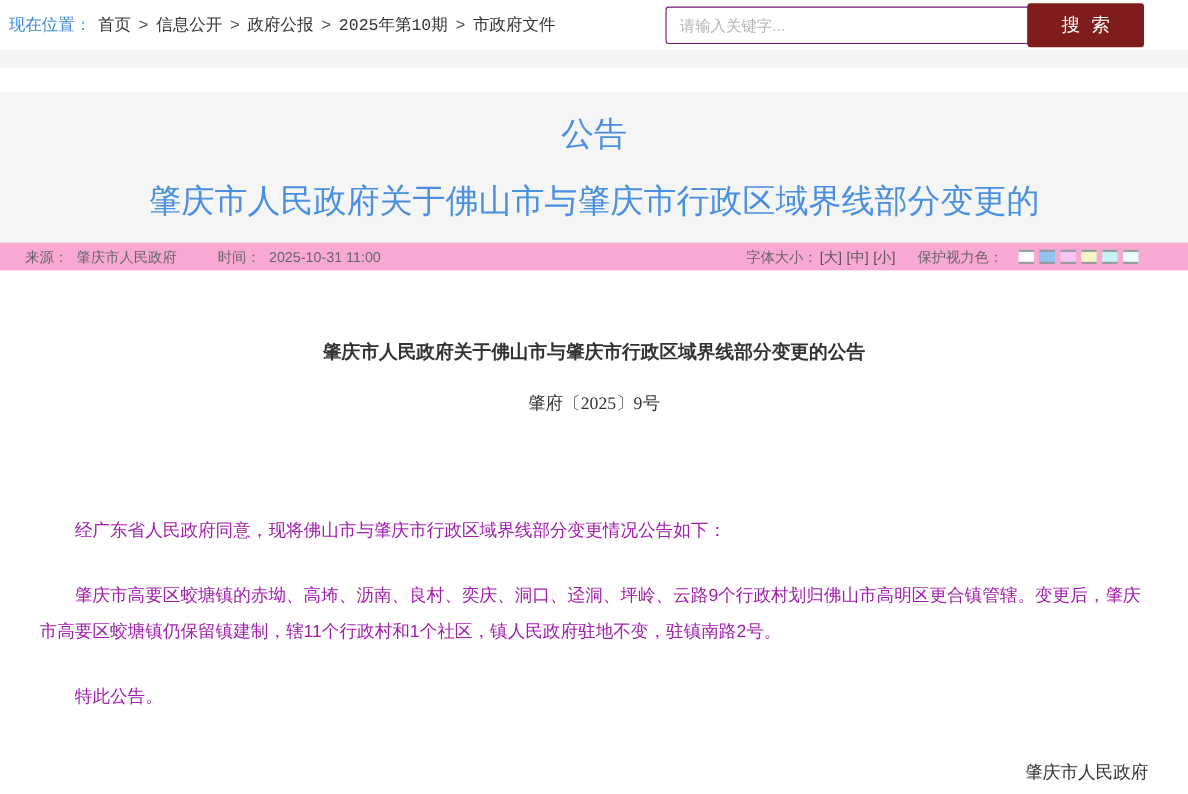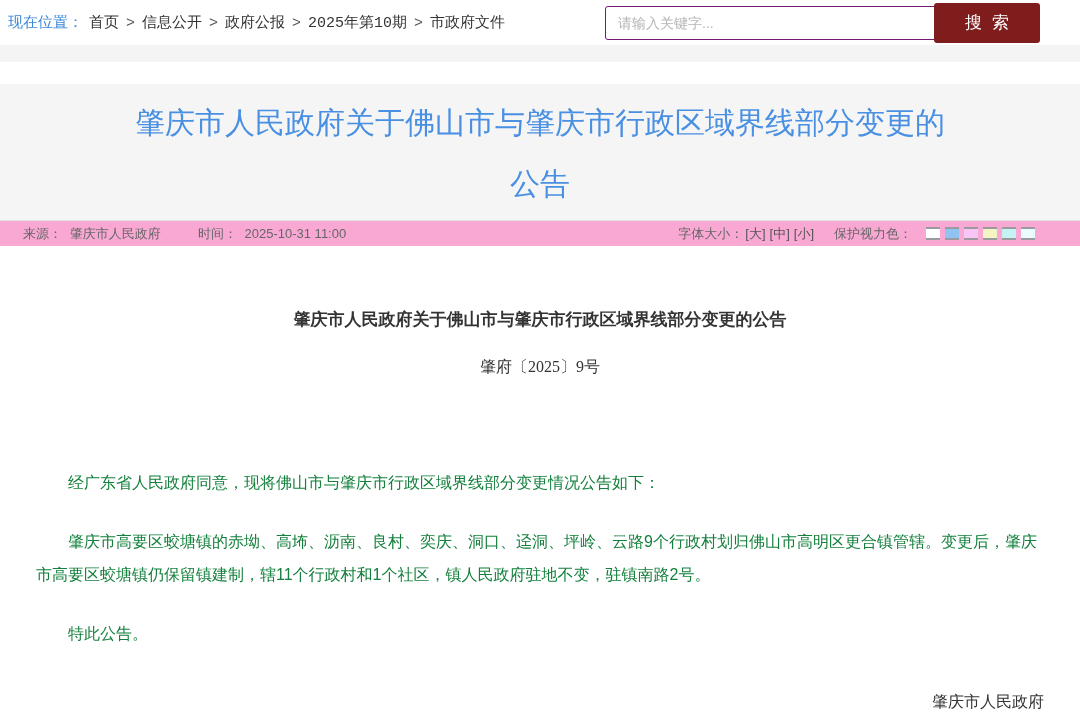--- a/index.html
+++ b/index.html
@@ -61,21 +61,21 @@
     display: inline-block;
   }
 
   
   .article { background: #ffffff; padding: 0 36px; }
   .article-heading {
     text-align: center; font-size: 17px; font-weight: bold; color: #333;
     padding-top: 62px;
   }
   .doc-number { text-align: center; font-size: 16px; color: #333; margin-top: 26px; font-family: Liberation Serif, serif; }
-  .article-body { margin-top: 88px; font-size: 16px; color: #15803d; }
+  .article-body { margin-top: 88px; font-size: 16px; color: #a21caf; }
   .article-body p { text-indent: 2em; line-height: 33px; margin-bottom: 26px; }
   .signature { text-align: right; font-size: 16px; margin-top: 42px; }
 </style>
 </head>
 <body>
 
 <div class="topbar">
   <div class="breadcrumb">
     <span class="crumb-label">现在位置：</span>
     <span id="breadcrumb-links"><a class="crumb">首页</a><span class="crumb-sep">&gt;</span><a class="crumb">信息公开</a><span class="crumb-sep">&gt;</span><a class="crumb">政府公报</a><span class="crumb-sep">&gt;</span><a class="crumb">2025年第10期</a><span class="crumb-sep">&gt;</span><a class="crumb">市政府文件</a></span>
@@ -84,22 +84,22 @@
     <input type="text" placeholder="请输入关键字..." style="">
     <button class="search-btn">搜索</button>
   </div>
 </div>
 
 <div class="gray-strip"></div>
 <div class="white-strip"></div>
 
 <div class="title-block">
   <div class="page-title">
+    <div>公告</div>
     <div>肇庆市人民政府关于佛山市与肇庆市行政区域界线部分变更的</div>
-    <div>公告</div>
   </div>
 </div>
 
 <div class="meta-bar">
   <div class="meta-left">
     <span>来源：</span>
     <span>肇庆市人民政府</span>
     <span class="gap"></span>
     <span>时间：</span>
     <span>2025-10-31 11:00</span>

